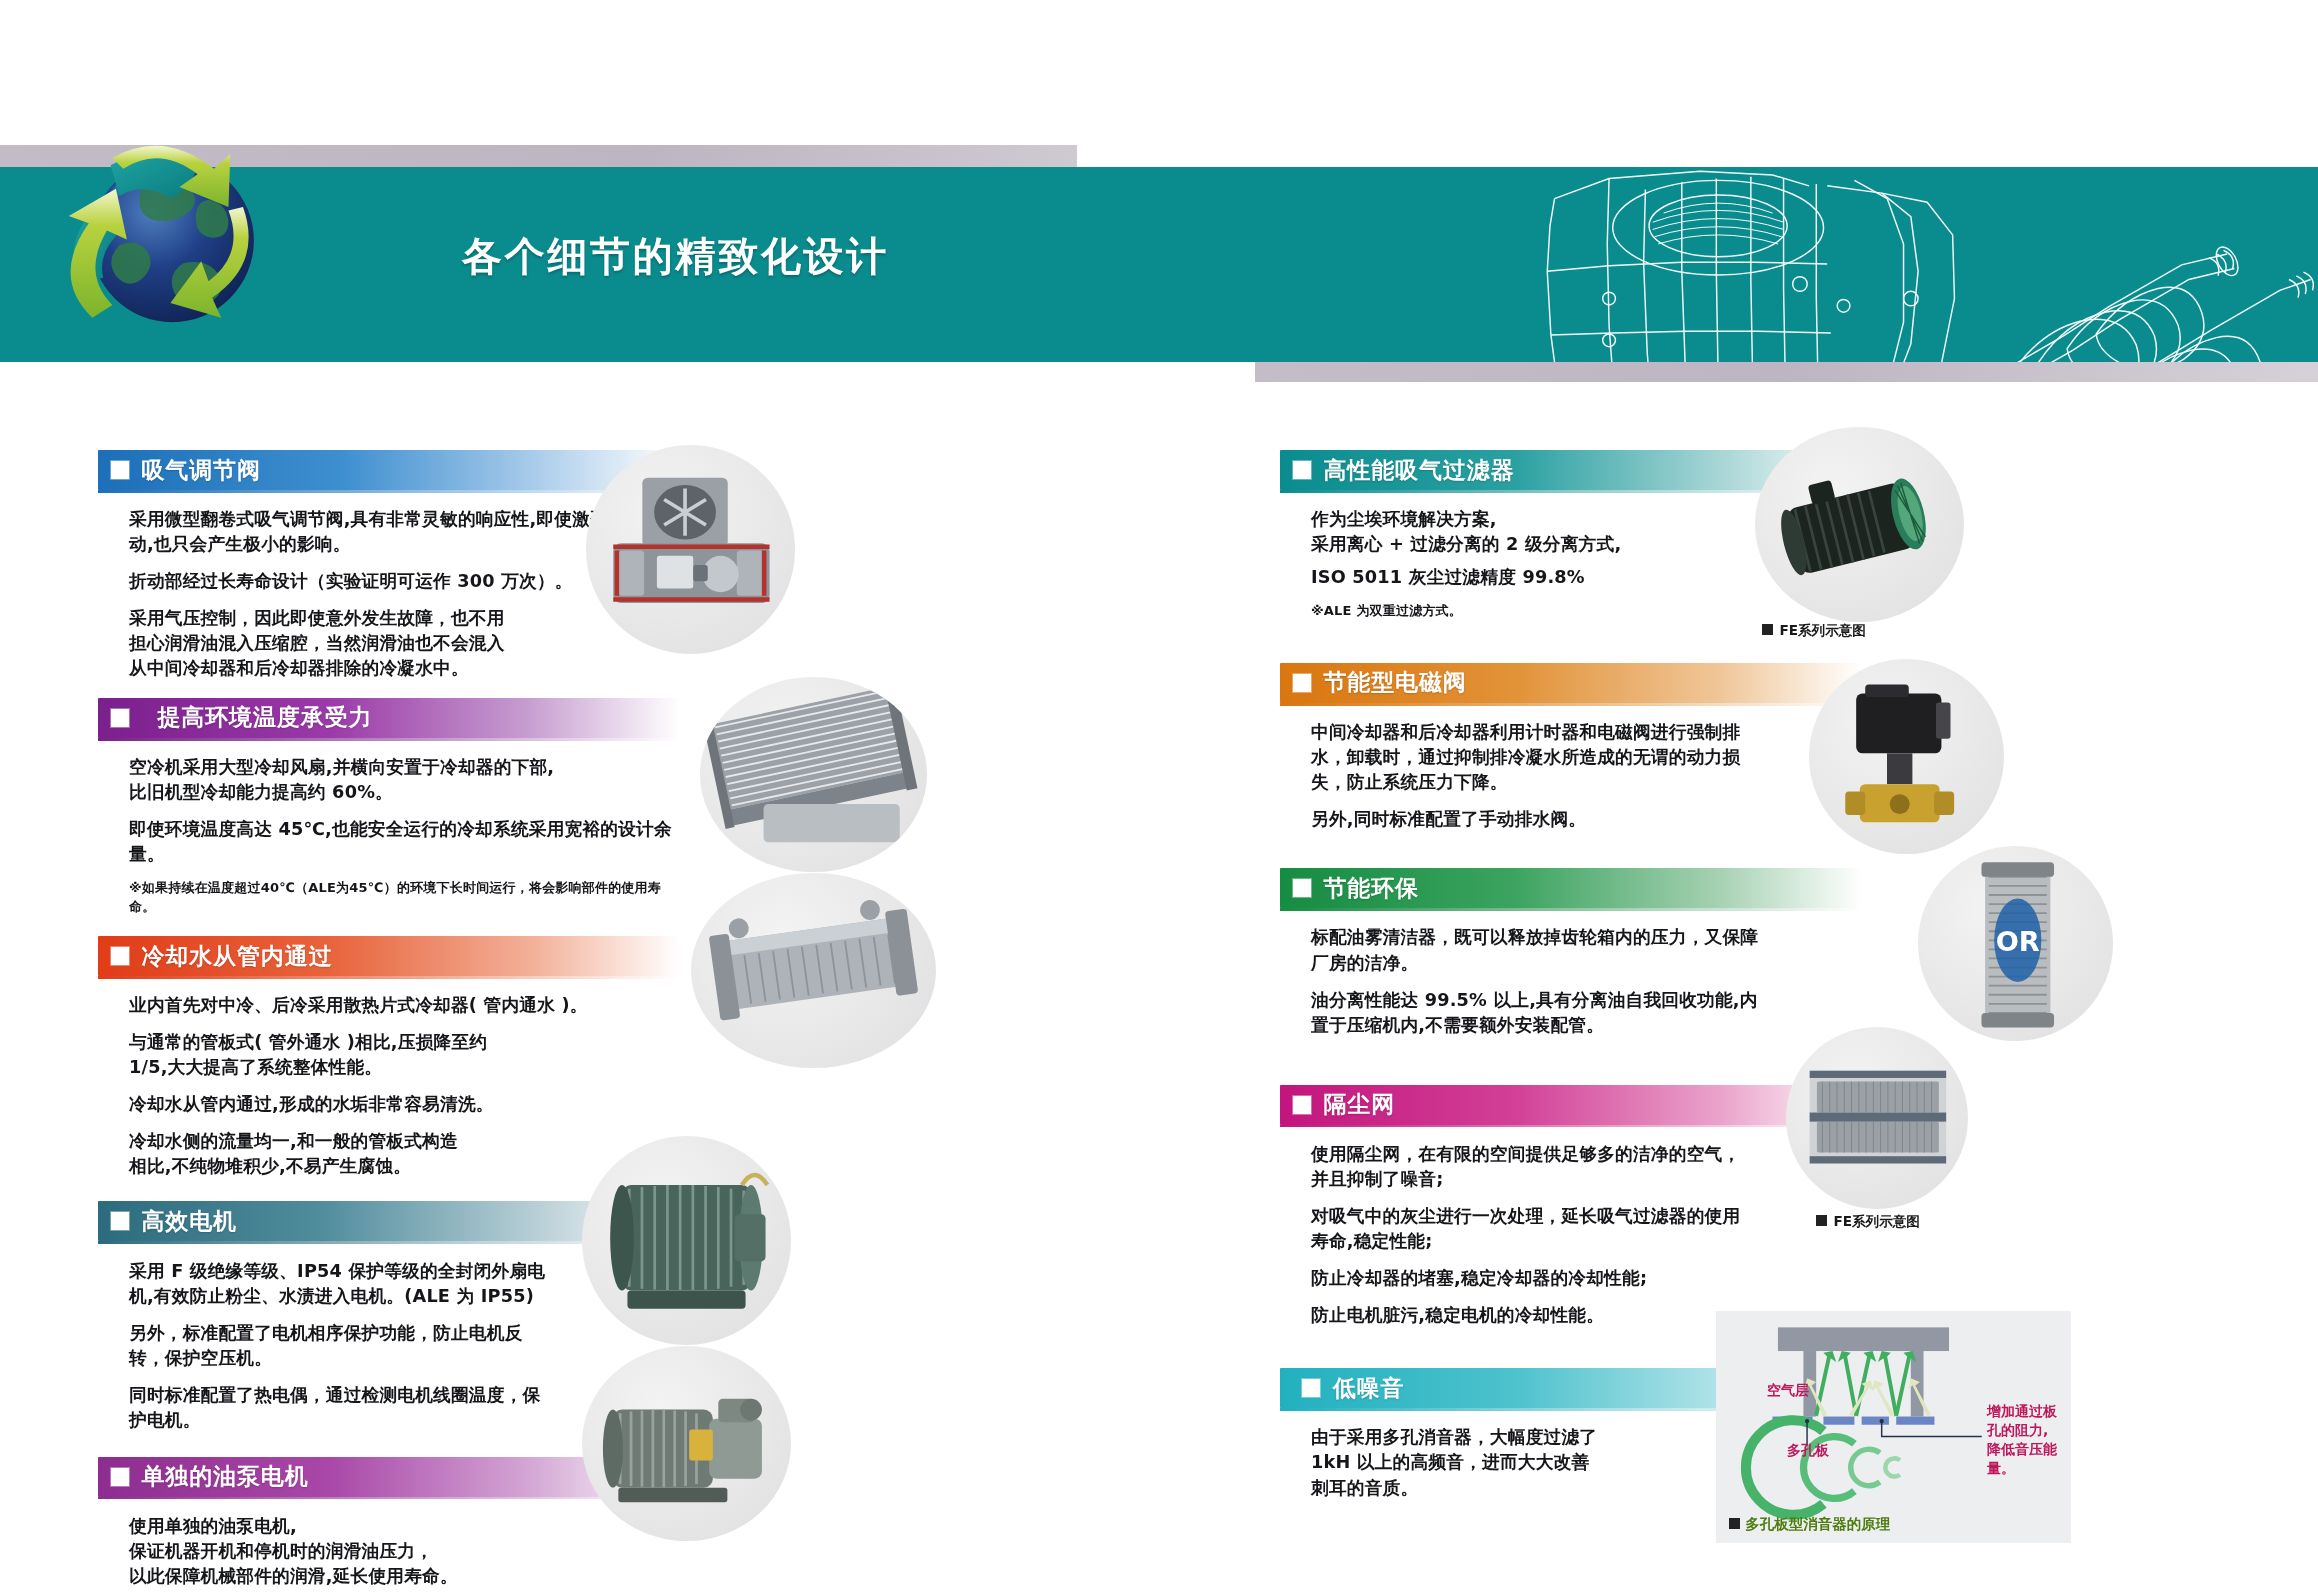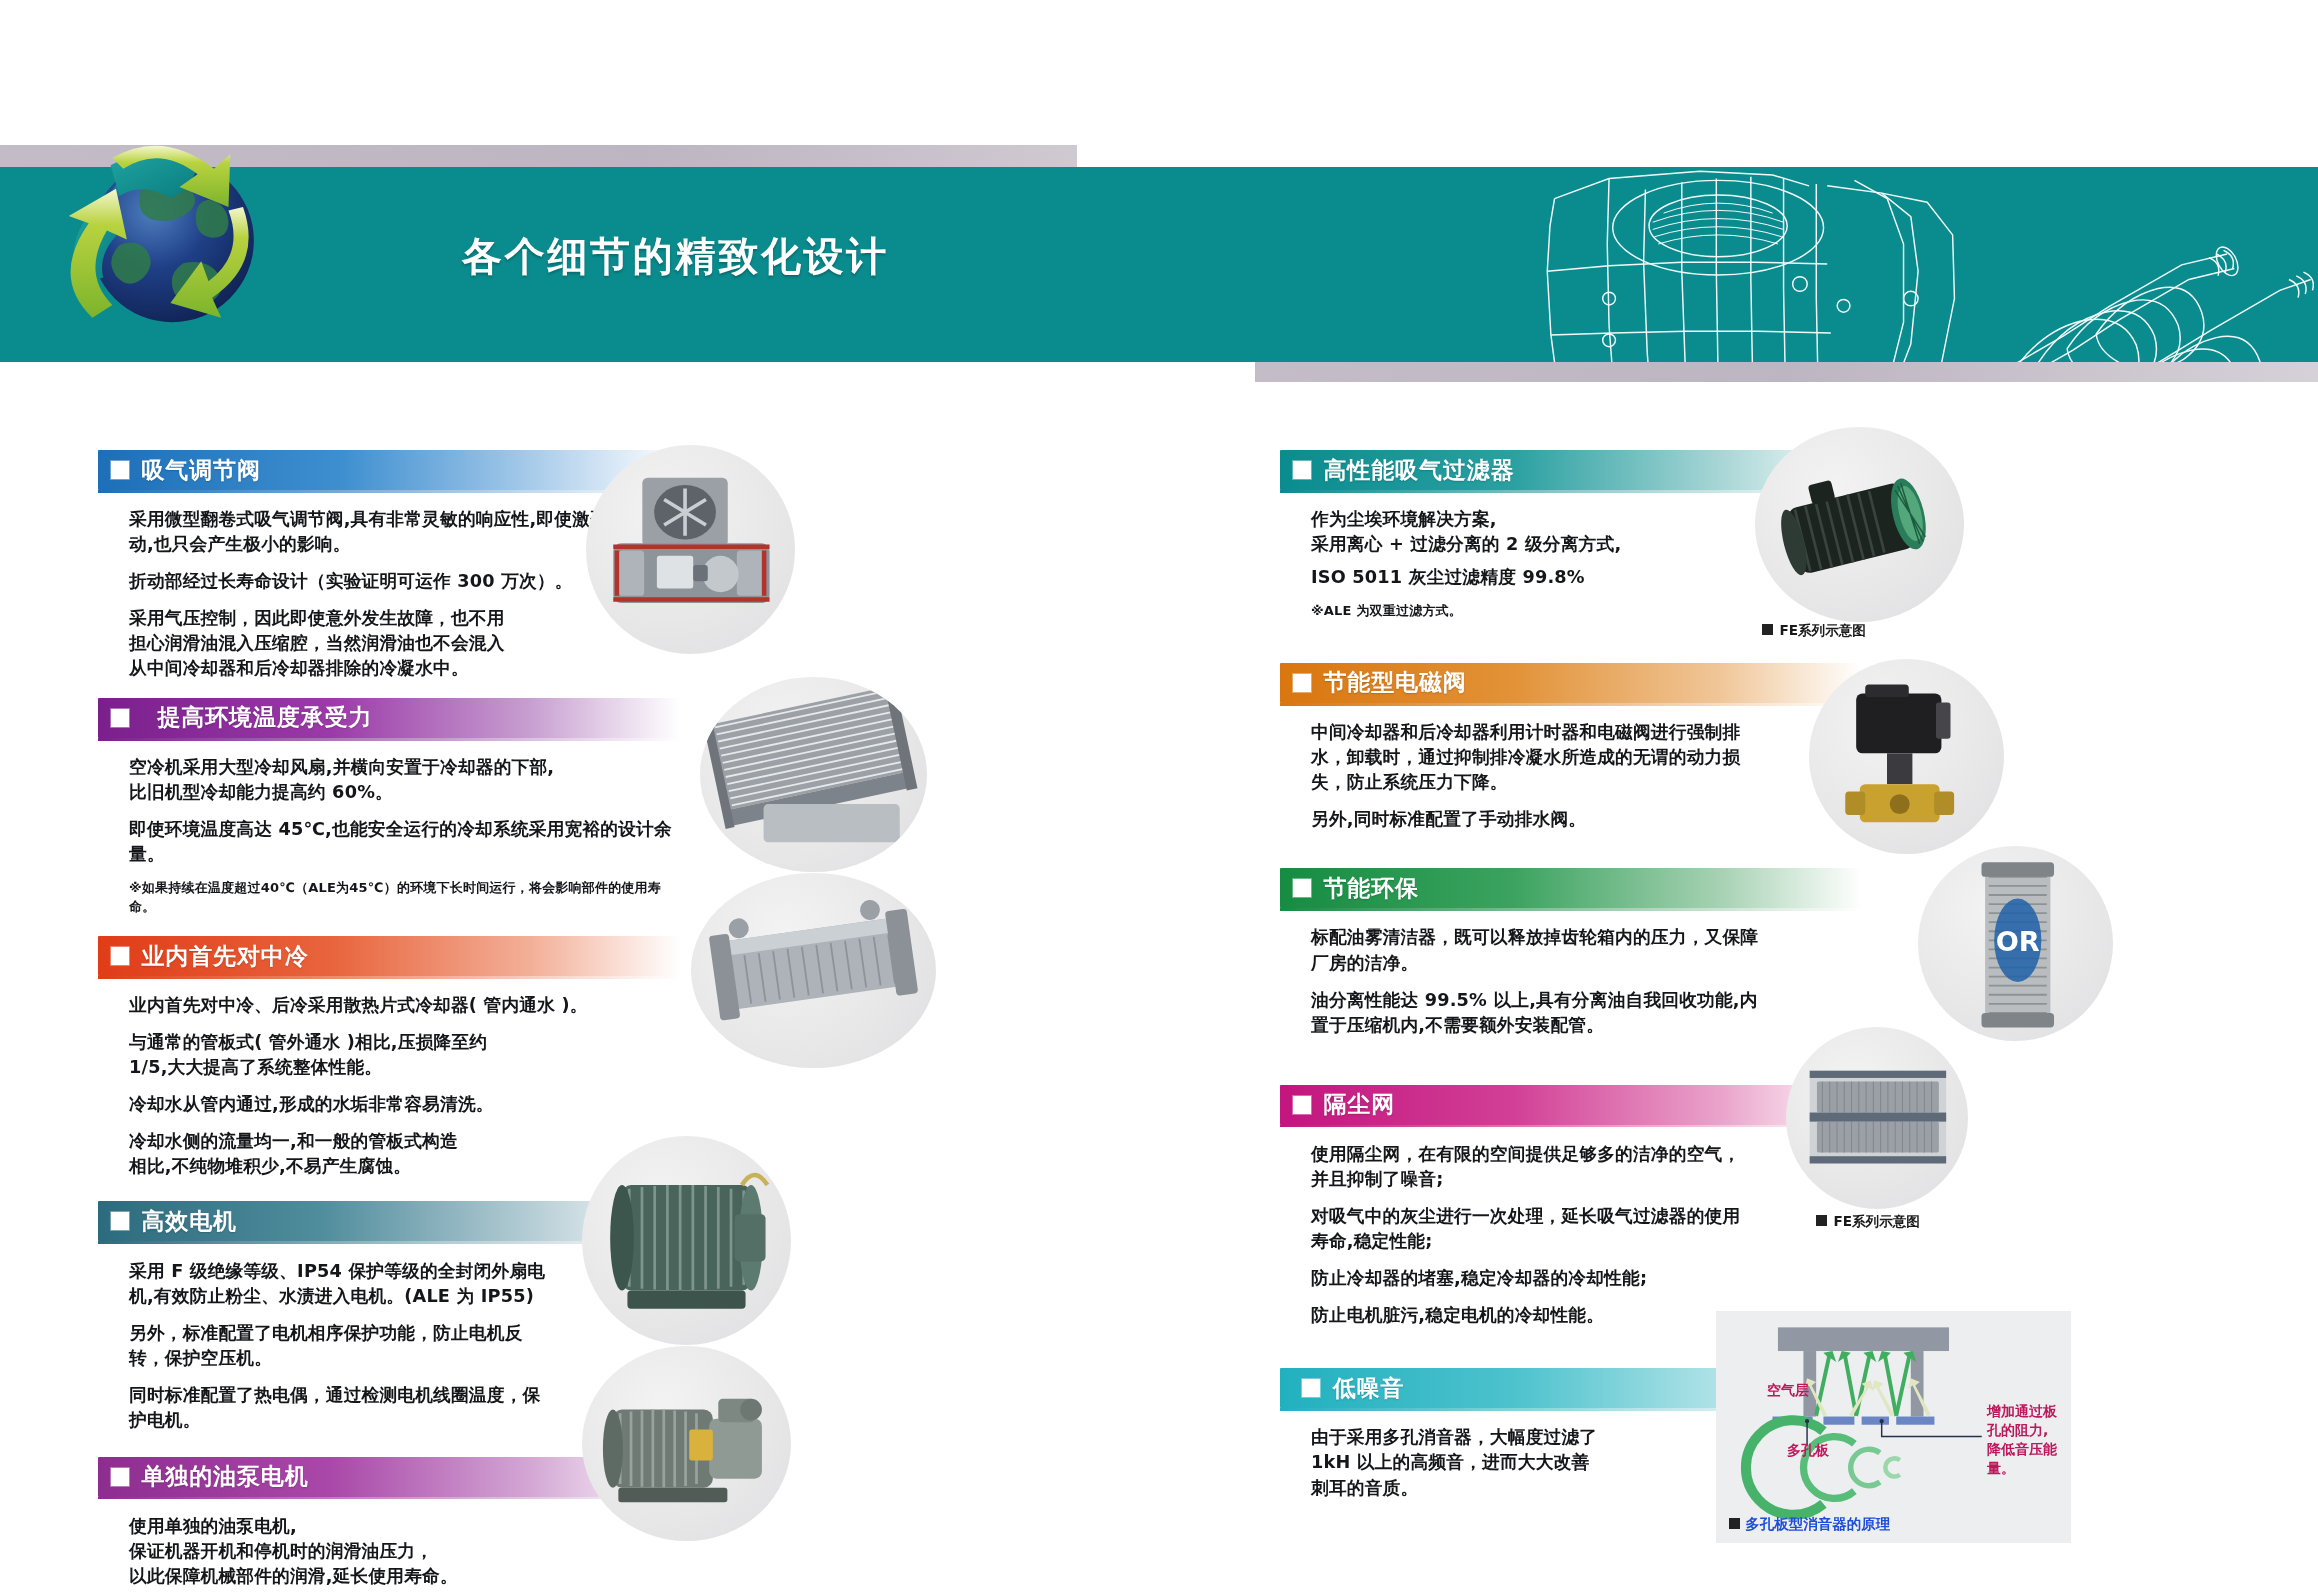--- a/index.html
+++ b/index.html
@@ -101,21 +101,21 @@
     position: absolute; font-size: 13.6px; font-weight: bold; color: #1a1a1a; white-space: nowrap;
   }
   .caption .cs { display: inline-block; width: 11px; height: 11px; background: #222; margin-right: 6.4px; }
 
   
   .diagram {
     position: absolute; left: 1716px; top: 1311px; width: 355px; height: 232px;
     background: #eceef0;
   }
   .dg-label { position: absolute; font-size: 14px; font-weight: bold; color: #be185d; }
-  .dg-foot  { position: absolute; left: 12.7px; bottom: 9px; font-size: 14.5px; font-weight: bold; color: #1d4ed8; }
+  .dg-foot  { position: absolute; left: 12.7px; bottom: 9px; font-size: 14.5px; font-weight: bold; color: #4d7c0f; }
   .dg-foot .cs { display: inline-block; width: 11px; height: 11px; background: #222; margin-right: 5.5px; }
 </style>
 </head>
 <body>
 
 <div id="page">
 
   <div class="hdr-grey-top"></div>
 
   <div class="hdr-teal">
@@ -250,21 +250,21 @@
       <div class="sec-body">
         <div class="para" style="width:427px">空冷机采用大型冷却风扇,并横向安置于冷却器的下部,比旧机型冷却能力提高约 60%。</div>
         <div class="para" style="width:564px">即使环境温度高达 45℃,也能安全运行的冷却系统采用宽裕的设计余量。</div>
         <div class="para note">※如果持续在温度超过40℃（ALE为45℃）的环境下长时间运行，将会影响部件的使用寿命。</div>
       </div>
     </div>
 
     <div class="section" style="margin-top:20px">
       <div class="sec-bar bar-red">
         <span class="sq"></span>
-        <span class="sec-title">业内首先对中冷</span>
+        <span class="sec-title">冷却水从管内通过</span>
       </div>
       <div class="sec-underline ul-red"></div>
       <div class="sec-body">
         <div class="para">业内首先对中冷、后冷采用散热片式冷却器( 管内通水 )。</div>
         <div class="para" style="width:364px">与通常的管板式( 管外通水 )相比,压损降至约 1/5,大大提高了系统整体性能。</div>
         <div class="para">冷却水从管内通过,形成的水垢非常容易清洗。</div>
         <div class="para" style="width:345px">冷却水侧的流量均一,和一般的管板式构造相比,不纯物堆积少,不易产生腐蚀。</div>
       </div>
     </div>
 

